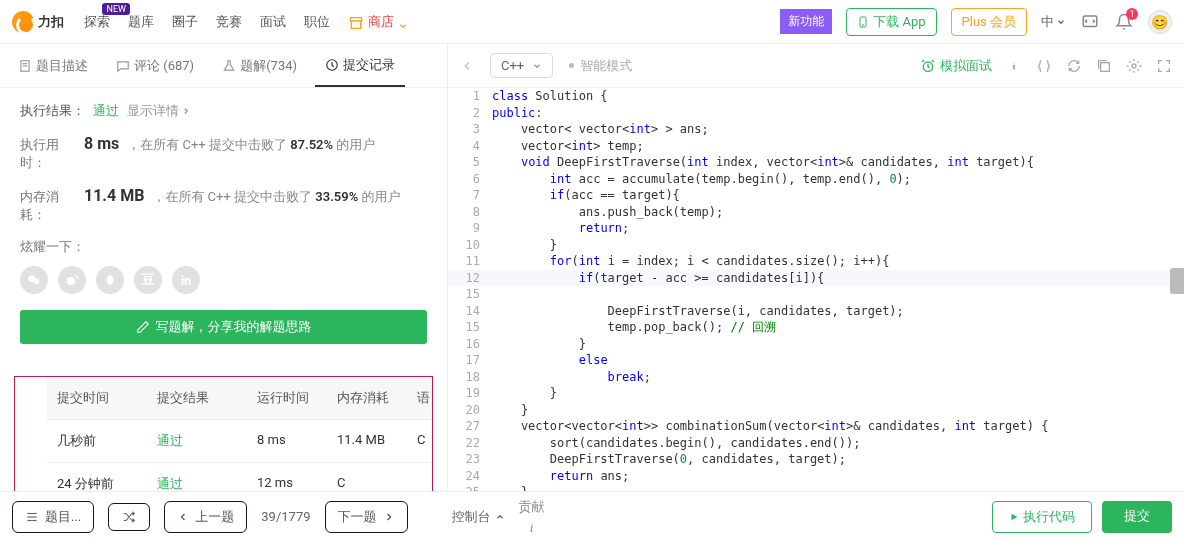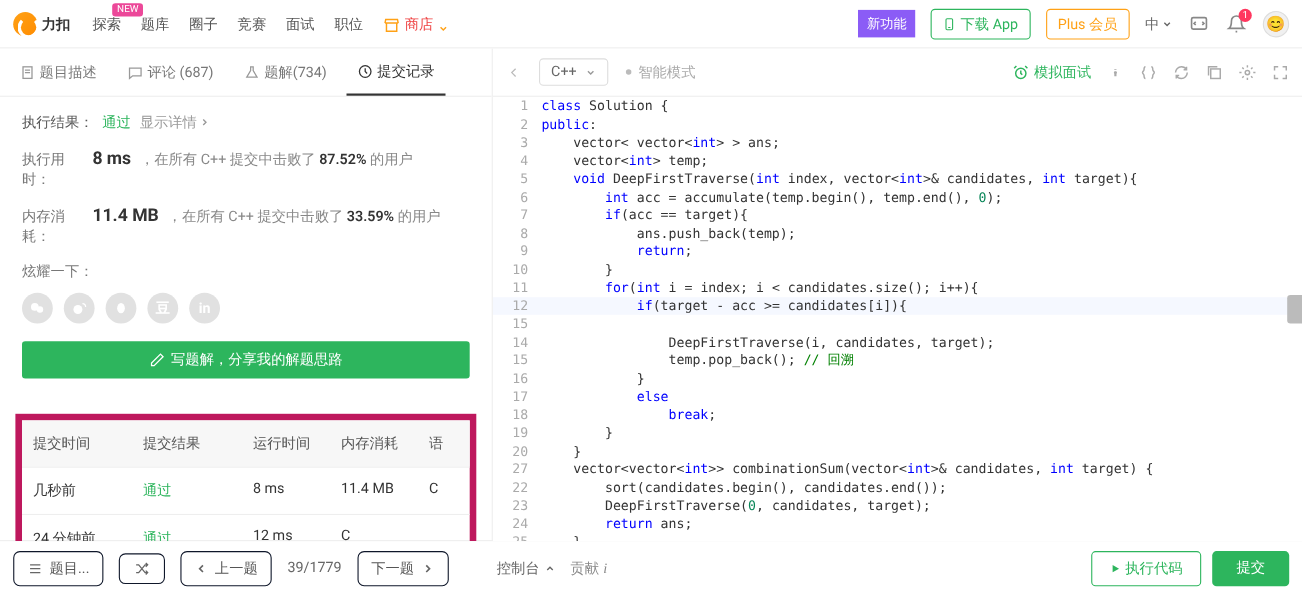--- a/index.html
+++ b/index.html
@@ -5,21 +5,21 @@
 * { margin: 0; padding: 0; box-sizing: border-box; }
 body { font-family: -apple-system, BlinkMacSystemFont, "Segoe UI", Roboto, sans-serif; font-size: 13px; color: #333; background: #fff; width: 1184px; height: 541px; overflow: hidden; display: flex; flex-direction: column; }
 .header { height: 44px; border-bottom: 1px solid #eee; display: flex; align-items: center; padding: 0 12px; }
 .logo { display: flex; align-items: center; margin-right: 8px; }
 .logo-icon { width: 22px; height: 22px; background: linear-gradient(135deg,#ffa116,#ff8c00); border-radius: 50%; position: relative; margin-right: 4px; }
 .logo-icon::before { content: ""; position: absolute; left: 4px; top: 4px; width: 14px; height: 14px; border: 3px solid #fff; border-top-color: transparent; border-radius: 50%; }
 .logo-text { font-weight: 700; color: #333; }
 .nav { display: flex; gap: 18px; margin-left: 12px; align-items: center; }
 .nav a { color: #555; text-decoration: none; cursor: pointer; position: relative; }
 .nav a.store { color: #ef4444; display: flex; align-items: flex-end; gap: 4px; }
-.nav a .new-badge { position: absolute; top: -10px; right: -20px; background: #ec4899; color: #fff; font-size: 9px; padding: 1px 4px; border-radius: 3px; }
+.nav a .new-badge { position: absolute; top: -10px; right: -20px; background: #4c1d95; color: #fff; font-size: 9px; padding: 1px 4px; border-radius: 3px; }
 .header-right { margin-left: auto; display: flex; align-items: center; gap: 14px; }
 .new-feature { background: #8b5cf6; color: #fff; padding: 4px 8px; font-size: 12px; }
 .download-btn { border: 1px solid #2db55d; color: #2db55d; padding: 4px 10px; border-radius: 4px; display: flex; align-items: center; gap: 4px; }
 .plus-btn { border: 1px solid #ffa116; color: #ffa116; padding: 4px 10px; border-radius: 4px; }
 .lang-btn { color: #666; display: flex; align-items: center; gap: 2px; }
 .header-icon { width: 20px; height: 20px; color: #888; display: flex; align-items: center; justify-content: center; }
 .bell { position: relative; }
 .bell-badge { position: absolute; top: -4px; right: -4px; background: #ff375f; color: #fff; font-size: 9px; width: 12px; height: 12px; border-radius: 50%; display: flex; align-items: center; justify-content: center; }
 .avatar { width: 24px; height: 24px; border-radius: 50%; background: #f0f0f0; border: 1px solid #ddd; display:flex;align-items:center;justify-content:center;font-size:14px; }
 .main { flex: 1; display: flex; overflow: hidden; }
@@ -34,21 +34,21 @@
 .detail-link { color: #999; display: flex; align-items: center; gap: 2px; }
 .metric { display: flex; align-items: baseline; gap: 4px; margin-bottom: 14px; }
 .metric-label { color: #777; width: 60px; }
 .metric-val { font-weight: 700; font-size: 16px; margin-right: 4px; }
 .metric-rest { color: #888; }
 .pct { font-weight: 600; color: #333; }
 .share-row { color: #777; margin: 6px 0 10px; }
 .socials { display: flex; gap: 10px; margin-bottom: 16px; }
 .social { width: 28px; height: 28px; border-radius: 50%; background: #e1e1e1; display:flex;align-items:center;justify-content:center;color:#fff;font-size:13px; }
 .write-sol { background: #2db55d; color: #fff; text-align: center; padding: 8px; border-radius: 3px; margin-bottom: 26px; display:flex;align-items:center;justify-content:center;gap:6px; }
-.subs-table { border: 6px solid #be185d; }
+.subs-table { border: 1px solid #be185d; padding-left: 32px; }
 .subs-head, .subs-row { display: grid; grid-template-columns: 100px 100px 80px 80px 30px; }
 .subs-head > div, .subs-row > div { padding: 12px 10px; }
 .subs-head { background: #f7f7f7; color: #555; }
 .subs-row { border-top: 1px solid #eee; }
 .subs-row .pass { color: #2db55d; }
 .right-pane { flex: 1; display: flex; flex-direction: column; }
 .editor-top { height: 44px; border-bottom: 1px solid #eee; display: flex; align-items: center; padding: 0 12px; gap: 16px; }
 .lang-select { border: 1px solid #ddd; border-radius: 4px; padding: 4px 10px; color: #666; display: flex; align-items: center; gap: 8px; }
 .smart-mode { color: #aaa; display: flex; align-items: center; gap: 6px; }
 .smart-mode::before { content: ""; width: 5px; height: 5px; background: #bbb; border-radius: 50%; }
@@ -59,21 +59,21 @@
 .code-line.hl { background: #f5f8ff; }
 .gutter { width: 44px; text-align: right; padding-right: 12px; color: #aaa; user-select: none; }
 .code-txt { white-space: pre; }
 .kw { color: #0000ff; }
 .num { color: #098658; }
 .cm { color: #008000; }
 .right-edge { position: absolute; right: 0; top: 180px; background: #bbb; width: 14px; height: 26px; border-radius: 3px 0 0 3px; }
 .footer { height: 50px; border-top: 1px solid #eee; display: flex; align-items: center; padding: 0 12px; gap: 14px; }
 .foot-btn { border: 1px solid #0f172a; border-radius: 6px; padding: 6px 12px; display: flex; align-items: center; gap: 6px; color: #555; cursor: pointer; }
 .foot-text { color: #666; }
-.contrib { color: #888; display:flex;align-items:center;gap:4px; }
+.contrib { color: #888; display:flex;align-items:center;gap:4px;flex-direction:column; }
 .foot-right { margin-left: auto; display: flex; gap: 10px; }
 .run-btn { border: 1px solid #2db55d; color: #2db55d; padding: 6px 16px; border-radius: 4px; display:flex;align-items:center;gap:4px; }
 .submit-btn { background: #2db55d; color: #fff; padding: 6px 22px; border-radius: 4px; }
 svg { display: block; }
 </style>
 </head>
 <body>
 
 <div class="header">
   <div class="logo">

